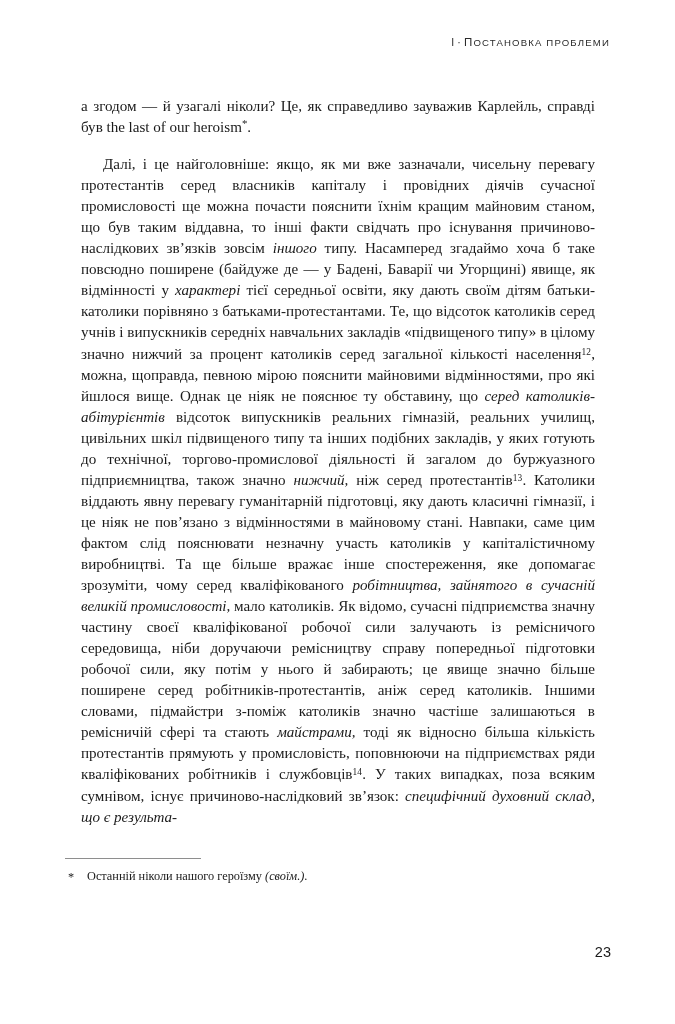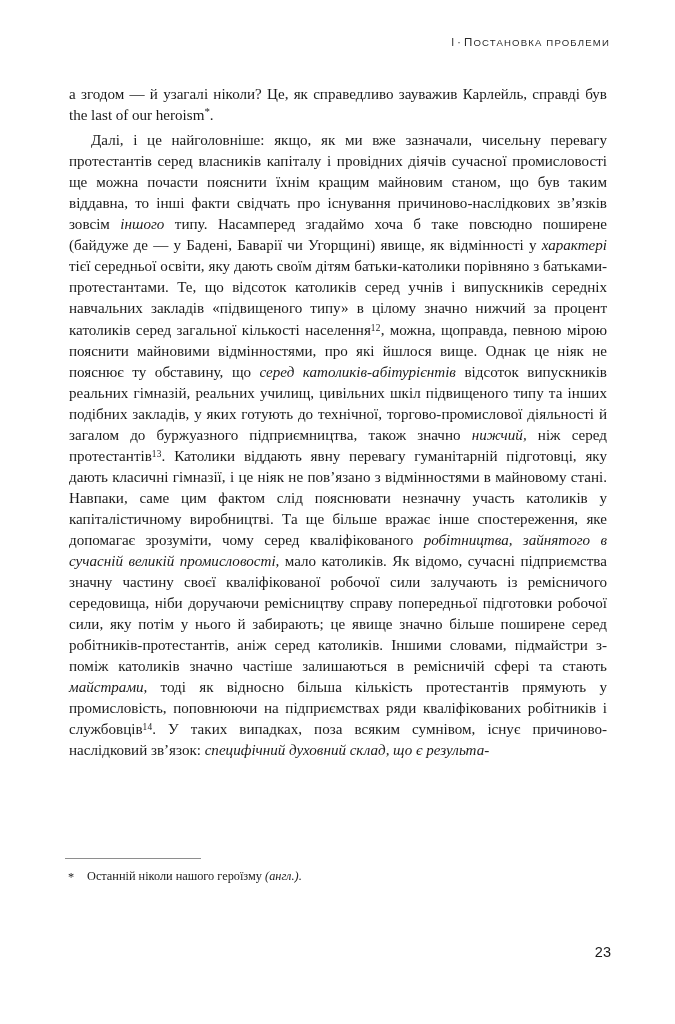--- a/index.html
+++ b/index.html
@@ -42,21 +42,21 @@
   .running-head .rh-rest { font-size: 9.6px; }
 
   
   .textblock {
     position: absolute;
     left: 65px;
     top: 80px;
     width: 546px;
   }
   .para {
-    margin: 4px;
+    margin: 16px;
     font-size: 15.1px;
     line-height: 21.05px;
     text-align: justify;
     text-justify: inter-word;
     word-spacing: -0.1px;
     hyphens: manual;
   }
   .para.indent { text-indent: 22px; }
   .para i, .para em { font-style: italic; }
   sup.fn {
@@ -124,18 +124,18 @@
   <div class="textblock">
 
     <p class="para"><span>а згодом — й узагалі ніколи? Це, як справедливо зауважив Карлейль, справді був the last of our heroism</span><sup class="ast">*</sup><span>.</span></p>
 
     <p class="para indent"><span>Далі, і це найголовніше: якщо, як ми вже зазначали, чисельну перевагу протестантів серед власників капіталу і провідних діячів сучасної промисловості ще можна почасти пояснити їхнім кращим майновим станом, що був таким віддавна, то інші факти свідчать про існування причиново-наслідкових зв’язків зовсім </span><i>іншого</i><span> типу. Насамперед згадаймо хоча б таке повсюдно поширене (байдуже де — у Бадені, Баварії чи Угорщині) явище, як відмінності у </span><i>характері</i><span> тієї середньої освіти, яку дають своїм дітям батьки-католики порівняно з батьками-протестантами. Те, що відсоток католиків серед учнів і випускників середніх навчальних закладів «підвищеного типу» в цілому значно нижчий за процент католиків серед загальної кількості населення</span><sup class="fn">12</sup><span>, можна, щоправда, певною мірою пояснити майновими відмінностями, про які йшлося вище. Однак це ніяк не пояснює ту обставину, що </span><i>серед католиків-абітурієнтів</i><span> відсоток випускників реальних гімназій, реальних училищ, цивільних шкіл підвищеного типу та інших подібних закладів, у яких готують до технічної, торгово-промислової діяльності й загалом до буржуазного підприємництва, також значно </span><i>нижчий,</i><span> ніж серед протестантів</span><sup class="fn">13</sup><span>. Католики віддають явну перевагу гуманітарній підготовці, яку дають класичні гімназії, і це ніяк не пов’язано з відмінностями в майновому стані. Навпаки, саме цим фактом слід пояснювати незначну участь католиків у капіталістичному виробництві. Та ще більше вражає інше спостереження, яке допомагає зрозуміти, чому серед кваліфікованого </span><i>робітництва, зайнятого в сучасній великій промисловості,</i><span> мало католиків. Як відомо, сучасні підприємства значну частину своєї кваліфікованої робочої сили залучають із ремісничого середовища, ніби доручаючи ремісництву справу попередньої підготовки робочої сили, яку потім у нього й забирають; це явище значно більше поширене серед робітників-протестантів, аніж серед католиків. Іншими словами, підмайстри з-поміж католиків значно частіше залишаються в ремісничій сфері та стають </span><i>майстрами,</i><span> тоді як відносно більша кількість протестантів прямують у промисловість, поповнюючи на підприємствах ряди кваліфікованих робітників і службовців</span><sup class="fn">14</sup><span>. У таких випадках, поза всяким сумнівом, існує причиново-наслідковий зв’язок: </span><i>специфічний духовний склад, що є результа-</i></p>
 
   </div>
 
   <div class="footnote-zone">
     <div class="footnote-rule"></div>
-    <p class="footnote"><span class="fn-marker">*</span><span>Останній ніколи нашого героїзму </span><i>(англ.)</i><span>.</span></p>
+    <p class="footnote"><span class="fn-marker">*</span><span>Останній ніколи нашого героїзму </span><i>(своїм.)</i><span>.</span></p>
   </div>
 
   <div class="folio">23</div>
 
 </div>
 
 </body></html>

